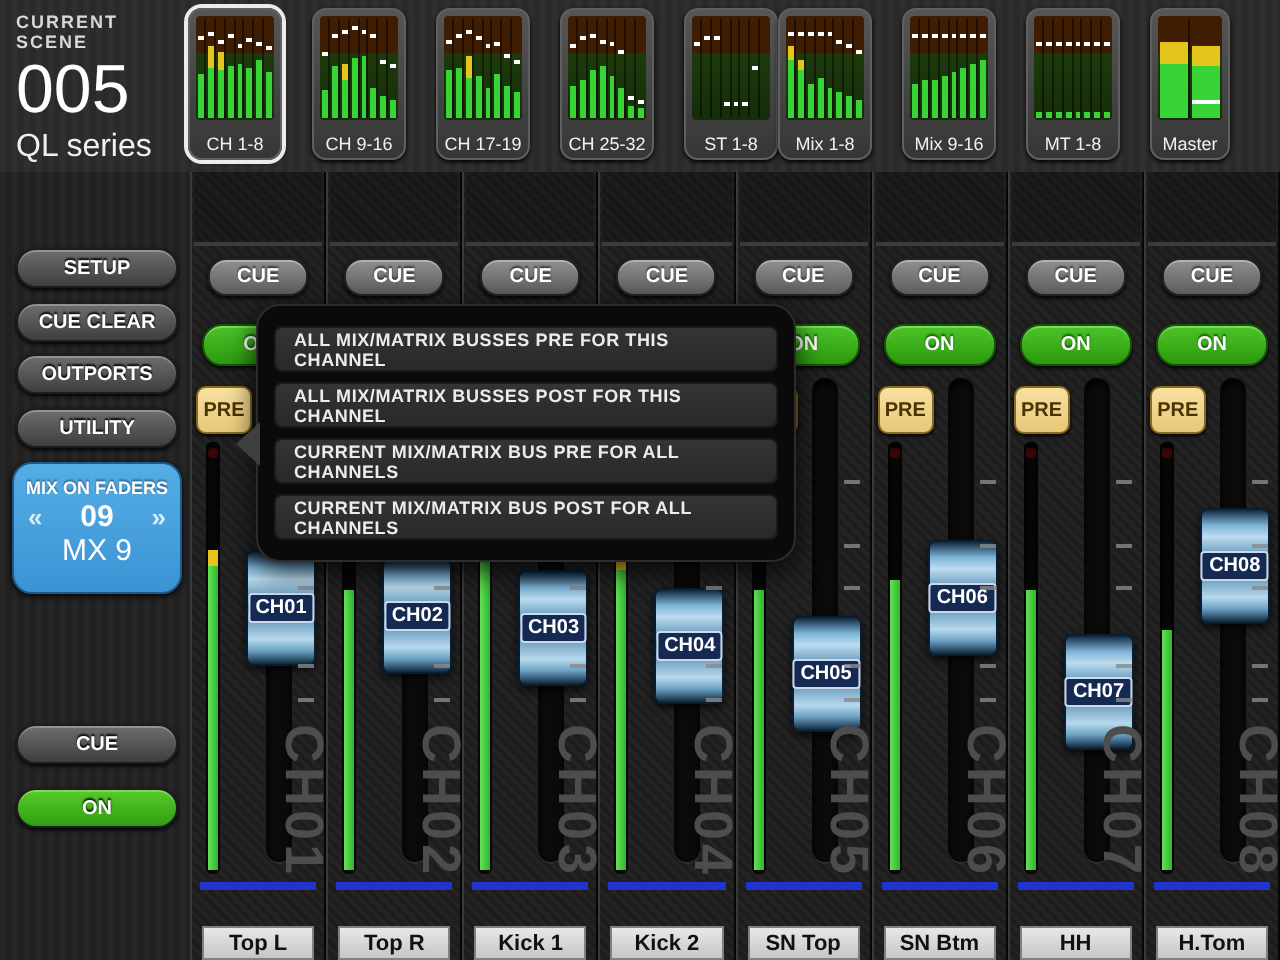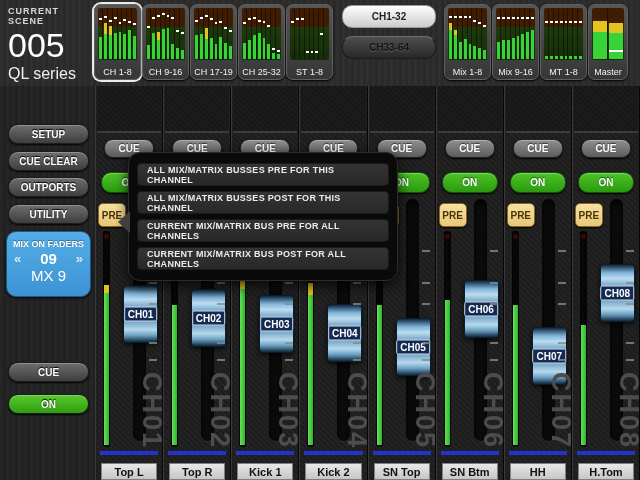--- a/index.html
+++ b/index.html
@@ -7,21 +7,21 @@
        font-family:"Liberation Sans",sans-serif;
        background:repeating-linear-gradient(45deg,#1e1e1e 0 2px,#191919 2px 4px);}
   
   .topbar{position:absolute;top:0;left:0;width:640px;height:86px;
           background:repeating-linear-gradient(90deg,#2f2f2f 0 3px,#2a2a2a 3px 6px);
           border-bottom:2px solid #0a0a0a;display:flex;align-items:flex-start;}
   .scene{width:86px;padding:6px 0 0 8px;flex:0 0 auto;}
   .scene-label{font-size:9px;letter-spacing:1px;color:#d8d8d8;font-weight:bold;}
   .scene-number{font-size:34px;color:#fff;line-height:38px;}
   .scene-series{font-size:16px;color:#f0f0f0;margin-top:1px;}
-  .mblocks{display:flex;gap:1px;margin-top:4px;text-decoration:underline;}
+  .mblocks{display:flex;gap:15px;margin-top:4px;text-decoration:underline;}
   .mblock{position:relative;width:45px;height:74px;border-radius:7px;flex:0 0 auto;
           background:linear-gradient(#565656,#363636);border:1px solid #606060;
           box-shadow:0 1px 2px #000;cursor:pointer;}
   .mblock.selected{box-shadow:0 0 0 2px #ececec,0 1px 2px #000;}
   .mblock.narrow{width:38px;}
   .mmeter{position:absolute;top:3px;left:3px;right:3px;height:52px;border-radius:2px;
           background:linear-gradient(#3f1d03 0%,#3f1d03 36%,#1e3a0c 36%,#152d09 100%);
           display:flex;gap:1px;padding:1px;box-sizing:border-box;}
   .mbar{flex:1;position:relative;border-right:1px solid rgba(0,0,0,.45);}
   .mbar:last-child{border-right:none;}
@@ -92,21 +92,21 @@
   .tick{position:absolute;left:53px;width:8px;height:2px;background:#8a8a8a;opacity:.8;}
   .knob{position:absolute;left:27px;width:33px;height:56px;border-radius:4px;cursor:grab;
         background:linear-gradient(#10293f 0%,#7fb4d8 14%,#bcdcf0 24%,#5d93b6 42%,#274c68 50%,#5d93b6 58%,#b6d8ec 78%,#6da3c4 88%,#10293f 100%);
         border:1px solid #0a1e30;box-shadow:0 2px 4px rgba(0,0,0,.7);}
   .knob-label{position:absolute;top:50%;left:50%;transform:translate(-50%,-50%);
         background:#152a52;border:1px solid #cfd8e8;border-radius:2px;color:#fff;
         font-size:10px;font-weight:bold;padding:1px 3px;white-space:nowrap;}
   .watermark{position:absolute;bottom:2px;right:0px;writing-mode:vertical-rl;
         font-size:27px;font-weight:bold;color:#4d4d4d;letter-spacing:2px;line-height:20px;}
   .blue-bar{height:4px;margin:0 4px;background:#2233cc;flex:0 0 auto;}
-  .name-box{height:15px;margin:8px 5px 0;background:linear-gradient(#e8e8e8,#c6c6c6);
+  .name-box{height:15px;margin:18px 5px 0;background:linear-gradient(#e8e8e8,#c6c6c6);
         border:1px solid #808080;color:#111;font-size:11px;font-weight:bold;
         display:flex;align-items:center;justify-content:center;flex:0 0 auto;}
   
   .popup{position:absolute;left:128px;top:152px;width:268px;z-index:20;background:#0a0a0a;
          border:1px solid #2c2c2c;border-radius:12px;padding:5px 0;box-shadow:0 4px 14px rgba(0,0,0,.8);}
   .popup-arrow{position:absolute;left:-11px;top:58px;width:0;height:0;
          border-top:11px solid transparent;border-bottom:11px solid transparent;
          border-right:12px solid #3f3f3f;}
   .popup-item{margin:5px 8px;height:21px;border-radius:4px;background:linear-gradient(#343434,#282828);
          border:1px solid #1a1a1a;color:#ececec;font-size:9px;font-weight:bold;
@@ -301,24 +301,20 @@
               <div class="p" style="bottom: 12%;"></div>
             </div>
             <div class="mbar">
               <div class="p" style="bottom: 48%;"></div>
             </div>
             <div class="mbar"></div>
           </div>
     <div class="mlabel">ST 1-8</div>
   </div>
 </div>
-    <div class="banks" id="bank-buttons">
-        <div class="bank-btn active">CH1-32</div>
-        <div class="bank-btn inactive">CH33-64</div>
-      </div>
     <div class="mblocks" id="blocks-right">
   <div class="mblock">
     <div class="mmeter">
             <div class="mbar">
               <div class="g" style="height: 58%;"></div>
               <div class="y" style="bottom: 58%; height: 14%; position: absolute; left: 0px; right: 0px;"></div>
               <div class="p" style="bottom: 82%;"></div>
             </div>
             <div class="mbar">
               <div class="g" style="height: 48%;"></div>

